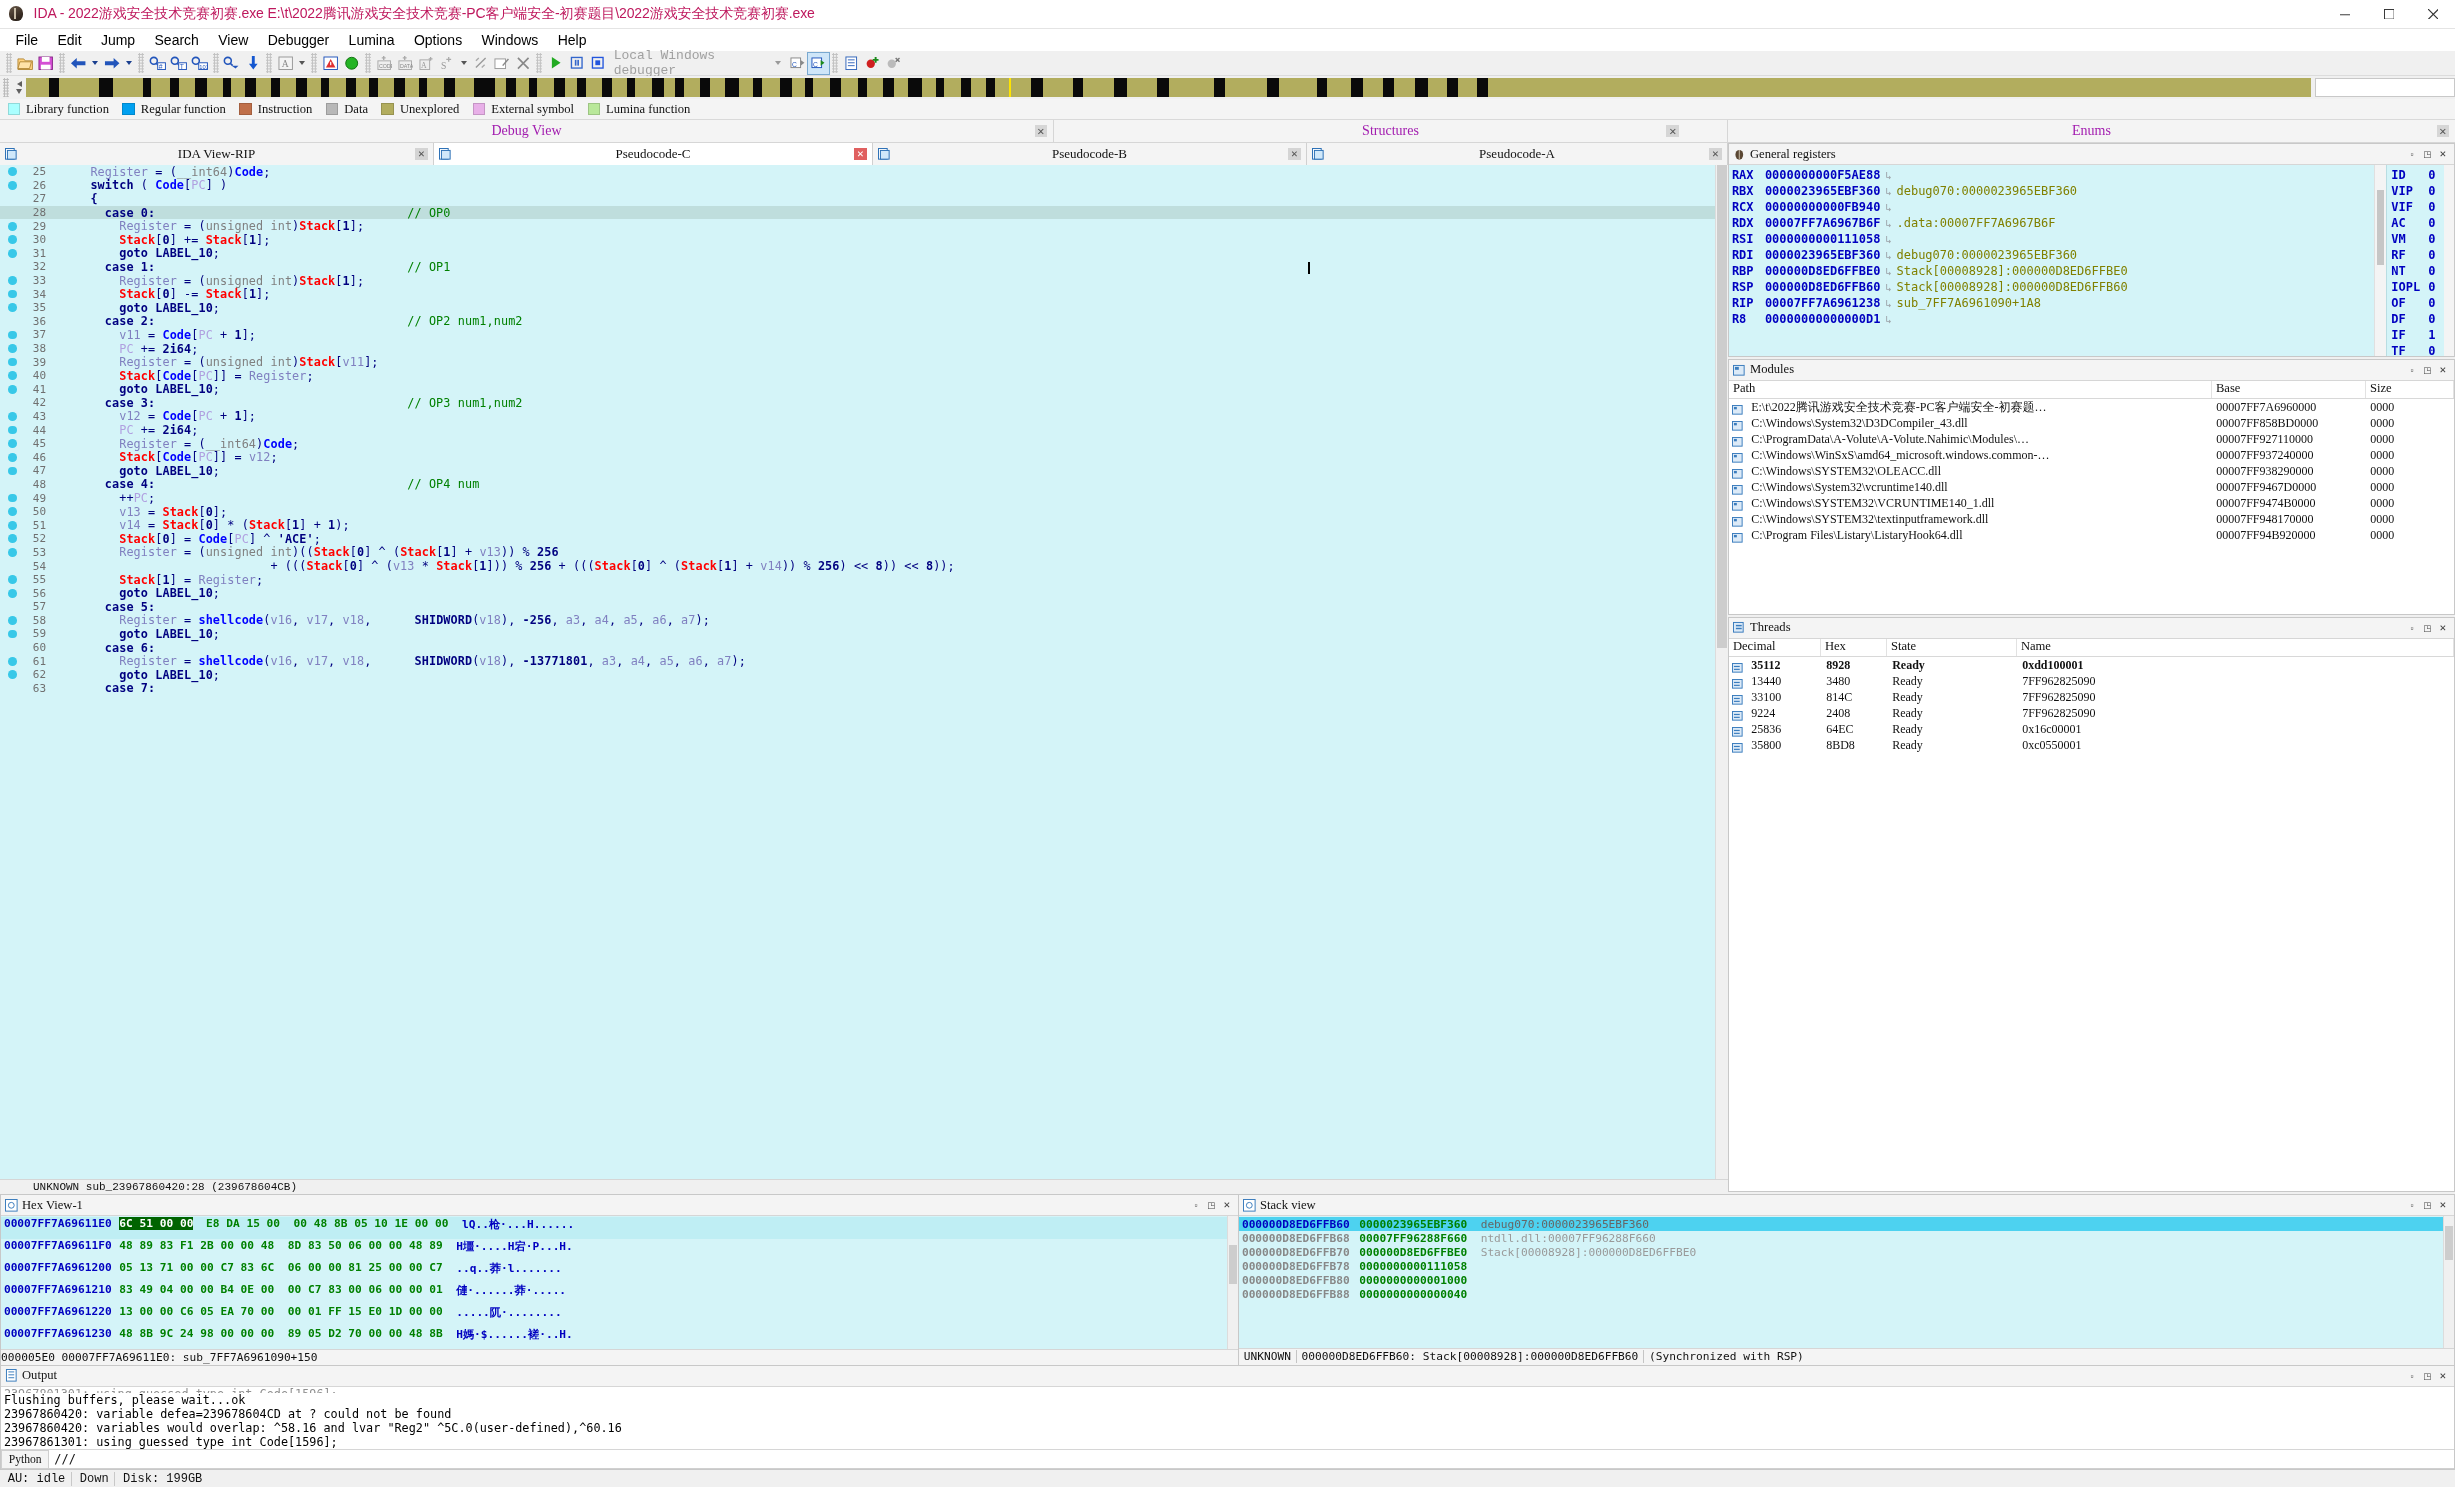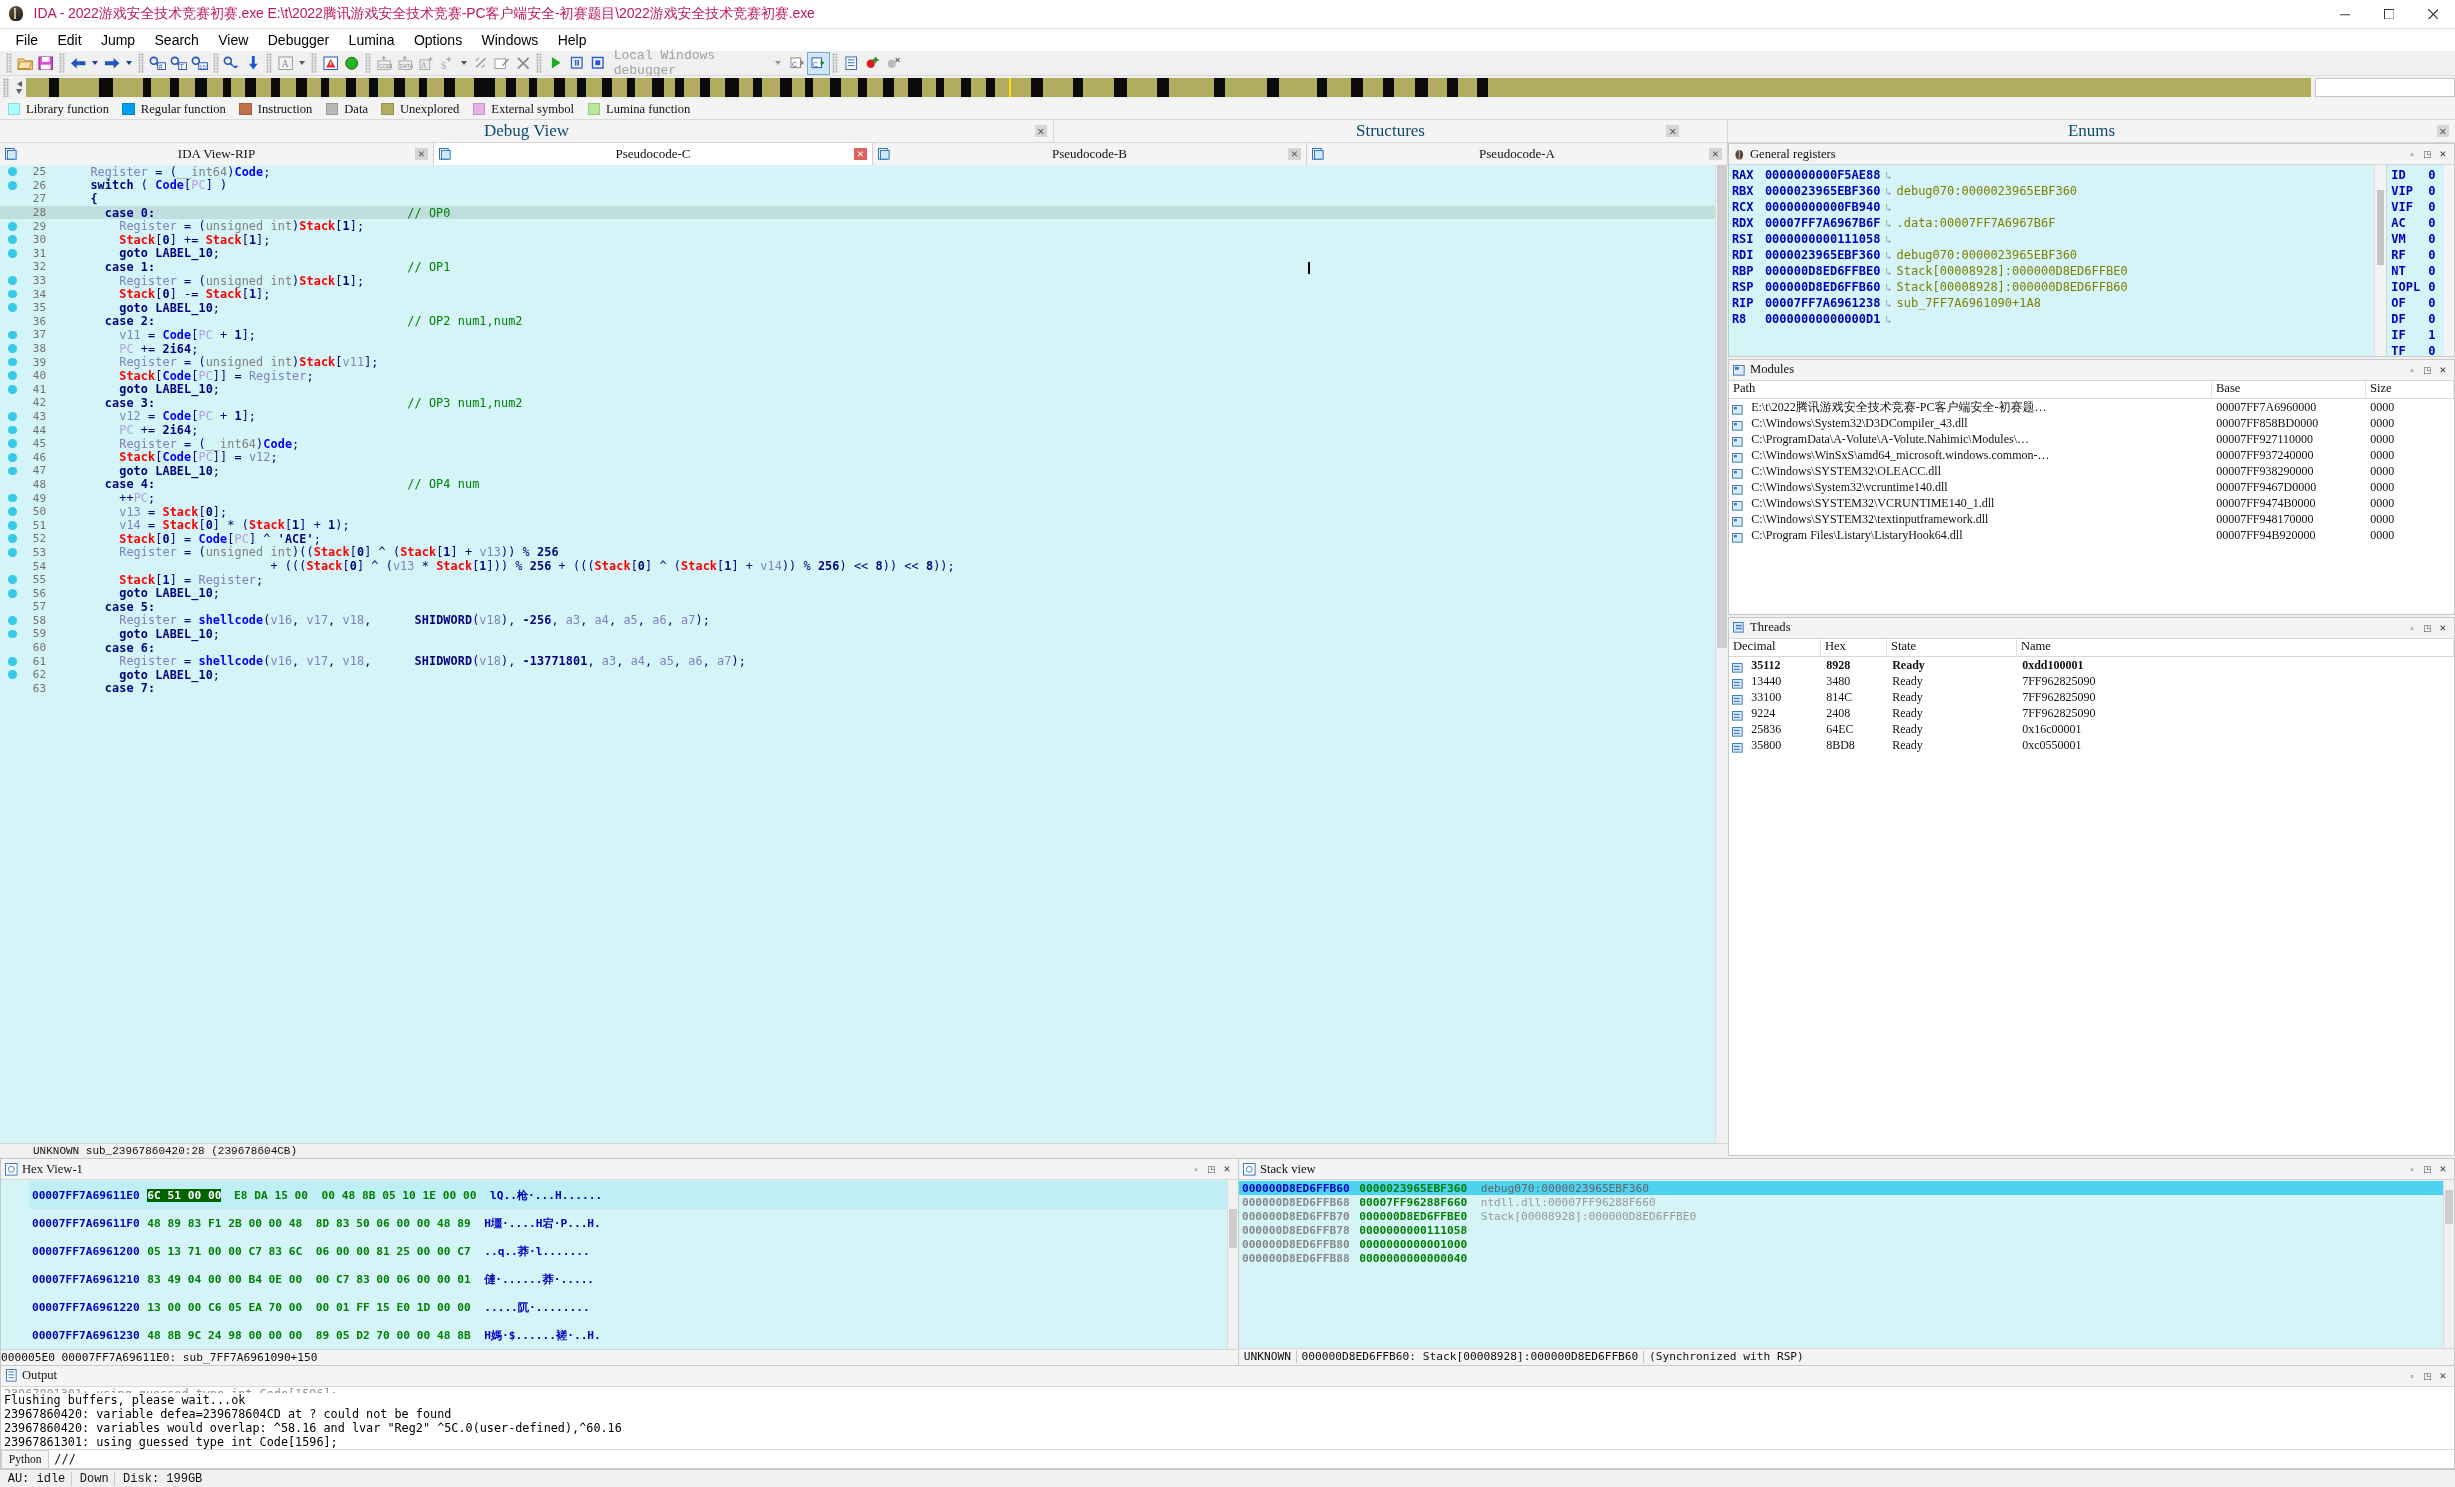--- a/index.html
+++ b/index.html
@@ -79,21 +79,21 @@
   .lg .tx { font-size:12.6px; color:#111; font-family:"Liberation Serif", serif; }
 
   
   .main { flex:1; display:flex; min-height:0; background:#f0f0f0; }
   .leftcol { width:1728px; display:flex; flex-direction:column; min-width:0; }
   .rightcol { width:727px; display:flex; flex-direction:column; min-width:0; background:#f0f0f0;}
 
   
   .docktitle { height:23px; background:#f4f4f4; display:flex; align-items:center; justify-content:center;
                position:relative; flex:none; border-bottom:1px solid #d6d6d6;}
-  .docktitle .t { font-size:17px; color:#0c4a6e; font-family:"Liberation Serif", serif; }
+  .docktitle .t { font-size:14px; color:#a21caf; font-family:"Liberation Serif", serif; }
   .docktitle .x { position:absolute; right:5.8px; width:12.6px;height:12.6px; background:#d6d6d6;
                   display:flex;align-items:center;justify-content:center;font-size:9.7px;color:#555; }
 
   .dockrow { display:flex; flex:none; }
   .dockseg { border-right:1px solid #d6d6d6; }
 
   
   .tabrow { height:22px; display:flex; flex:none; background:#f4f4f4; }
   .tab { display:flex; align-items:center; position:relative; border-right:1px solid #d0d0d0;
          background:#f4f4f4; }
@@ -171,22 +171,22 @@
   .td { font-size:12px; color:#111; font-family:"Liberation Serif", serif; padding-left:3.9px;
         overflow:hidden; white-space:nowrap; text-overflow:ellipsis; }
   .modicon { width:13.5px; height:11.6px; flex:none; margin:0 1.9px 0 2.9px; }
 
   
   .bottom { display:flex; flex:none; }
   .hexpanel { width:1239px; border:1px solid #c8c8c8; background:#fff; display:flex; flex-direction:column;}
   .stackpanel { flex:1; border:1px solid #c8c8c8; border-left:none; background:#fff; display:flex; flex-direction:column;}
   .hexbody { flex:1; background:#d4f4f8; overflow:hidden; position:relative; display:flex;}
   .hexinner { flex:1; padding-top:1px; }
-  .hexline { height:28px; display:flex; align-items:center; white-space:pre;
-             font-family:"DejaVu Sans Mono", monospace; font-size:11.2px;margin-left:28px; }
+  .hexline { height:22px; display:flex; align-items:flex-start; white-space:pre;
+             font-family:"DejaVu Sans Mono", monospace; font-size:11.2px; }
   .hexline.first { background:#bfeef4; }
   .haddr { color:#0000c0; font-weight:bold; padding-left:2.9px; }
   .hbytes{ color:#008000; font-weight:bold; }
   .hbytes.sel { background:#006400; color:#ffffff; }
   .hascii{ color:#0000c0; font-weight:bold; }
   .hexstatus { height:15.4px; background:#f4f4f4; border-top:1px solid #d6d6d6; display:flex; align-items:center;
                font-size:11.2px; color:#111; flex:none; font-family:"DejaVu Sans Mono", monospace; }
   .stline { height:14px; display:flex; align-items:center; white-space:pre;
             font-family:"DejaVu Sans Mono", monospace; font-size:11.2px; }
   .stline.sel { background:#4dd2f0; }

